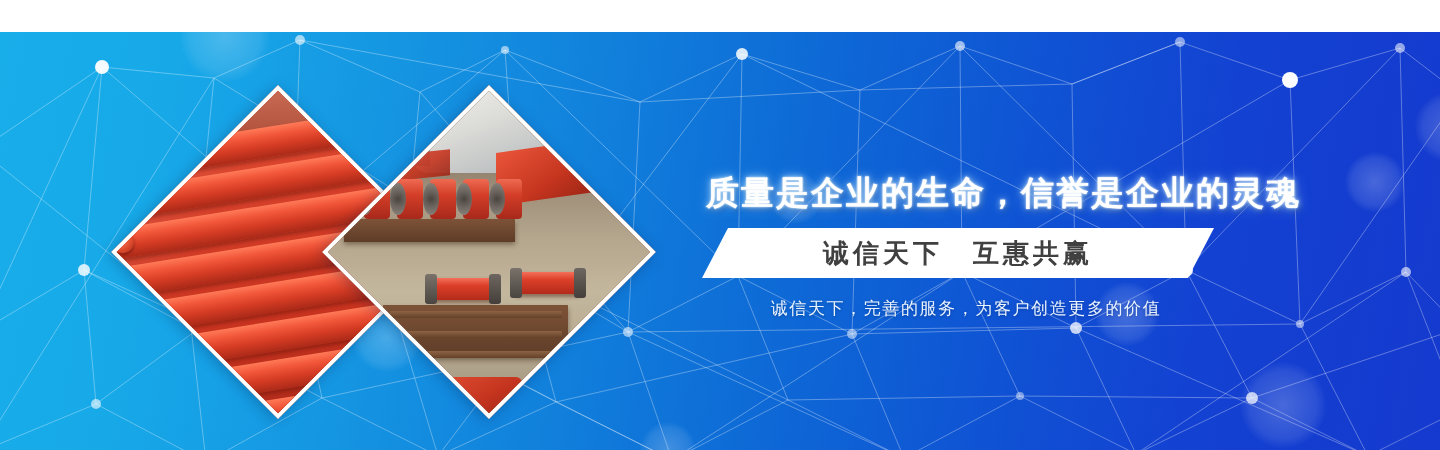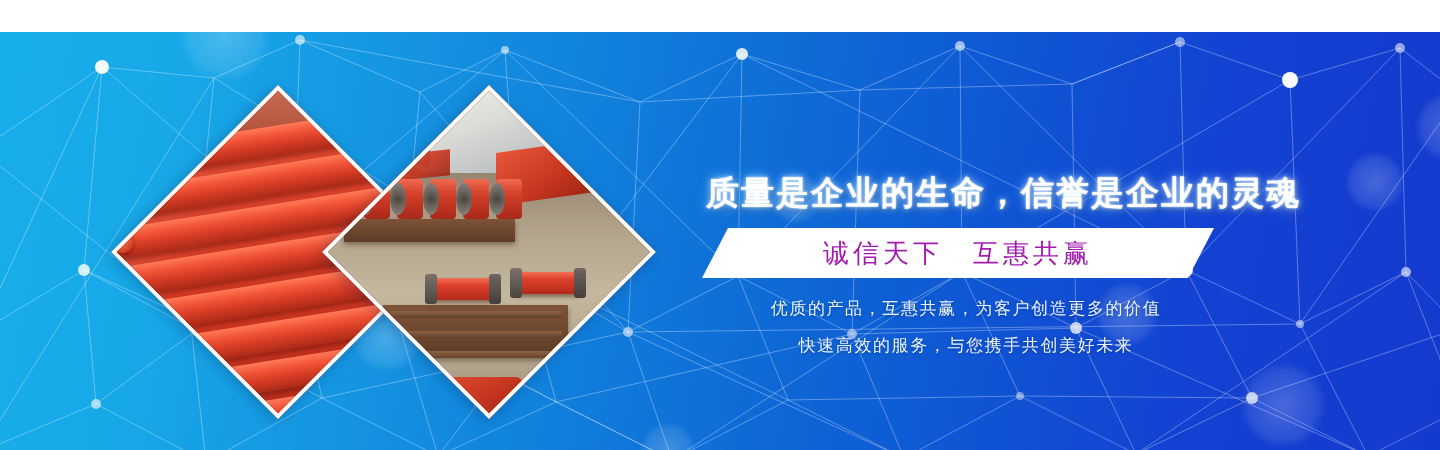--- a/index.html
+++ b/index.html
@@ -169,23 +169,23 @@
     position:absolute;
     left:702px; top:196px;
     width:512px; height:50px;
     background:#ffffff;
     clip-path:polygon(26px 0, 100% 0, calc(100% - 26px) 100%, 0 100%);
     box-shadow:0 4px 12px rgba(0,22,70,.26);
     display:flex; align-items:center; justify-content:center;
   }
   #ribbon-text {
     font-size:26px;
-    font-weight:400;
+    font-weight:700;
     letter-spacing:4px;
-    color:#a21caf;
+    color:#404040;
     white-space:nowrap;
   }
   .subline {
     position:absolute;
     left:706px;
     width:520px;
     text-align:center;
     font-size:17px;
     letter-spacing:1.6px;
     color:#eaf4ff;
@@ -307,16 +307,15 @@
       </div>
     </div>
   </div>
 
   <div id="headline">质量是企业的生命，信誉是企业的灵魂</div>
 
   <div id="ribbon">
     <span id="ribbon-text">诚信天下　互惠共赢</span>
   </div>
 
-  <div class="subline" id="subline-1">优质的产品，互惠共赢，为客户创造更多的价值</div>
-  <div class="subline" id="subline-2">快速高效的服务，与您携手共创美好未来</div>
+  <div class="subline" id="subline-1">诚信天下，完善的服务，为客户创造更多的价值</div>
 
 </div>
 
 </body></html>

